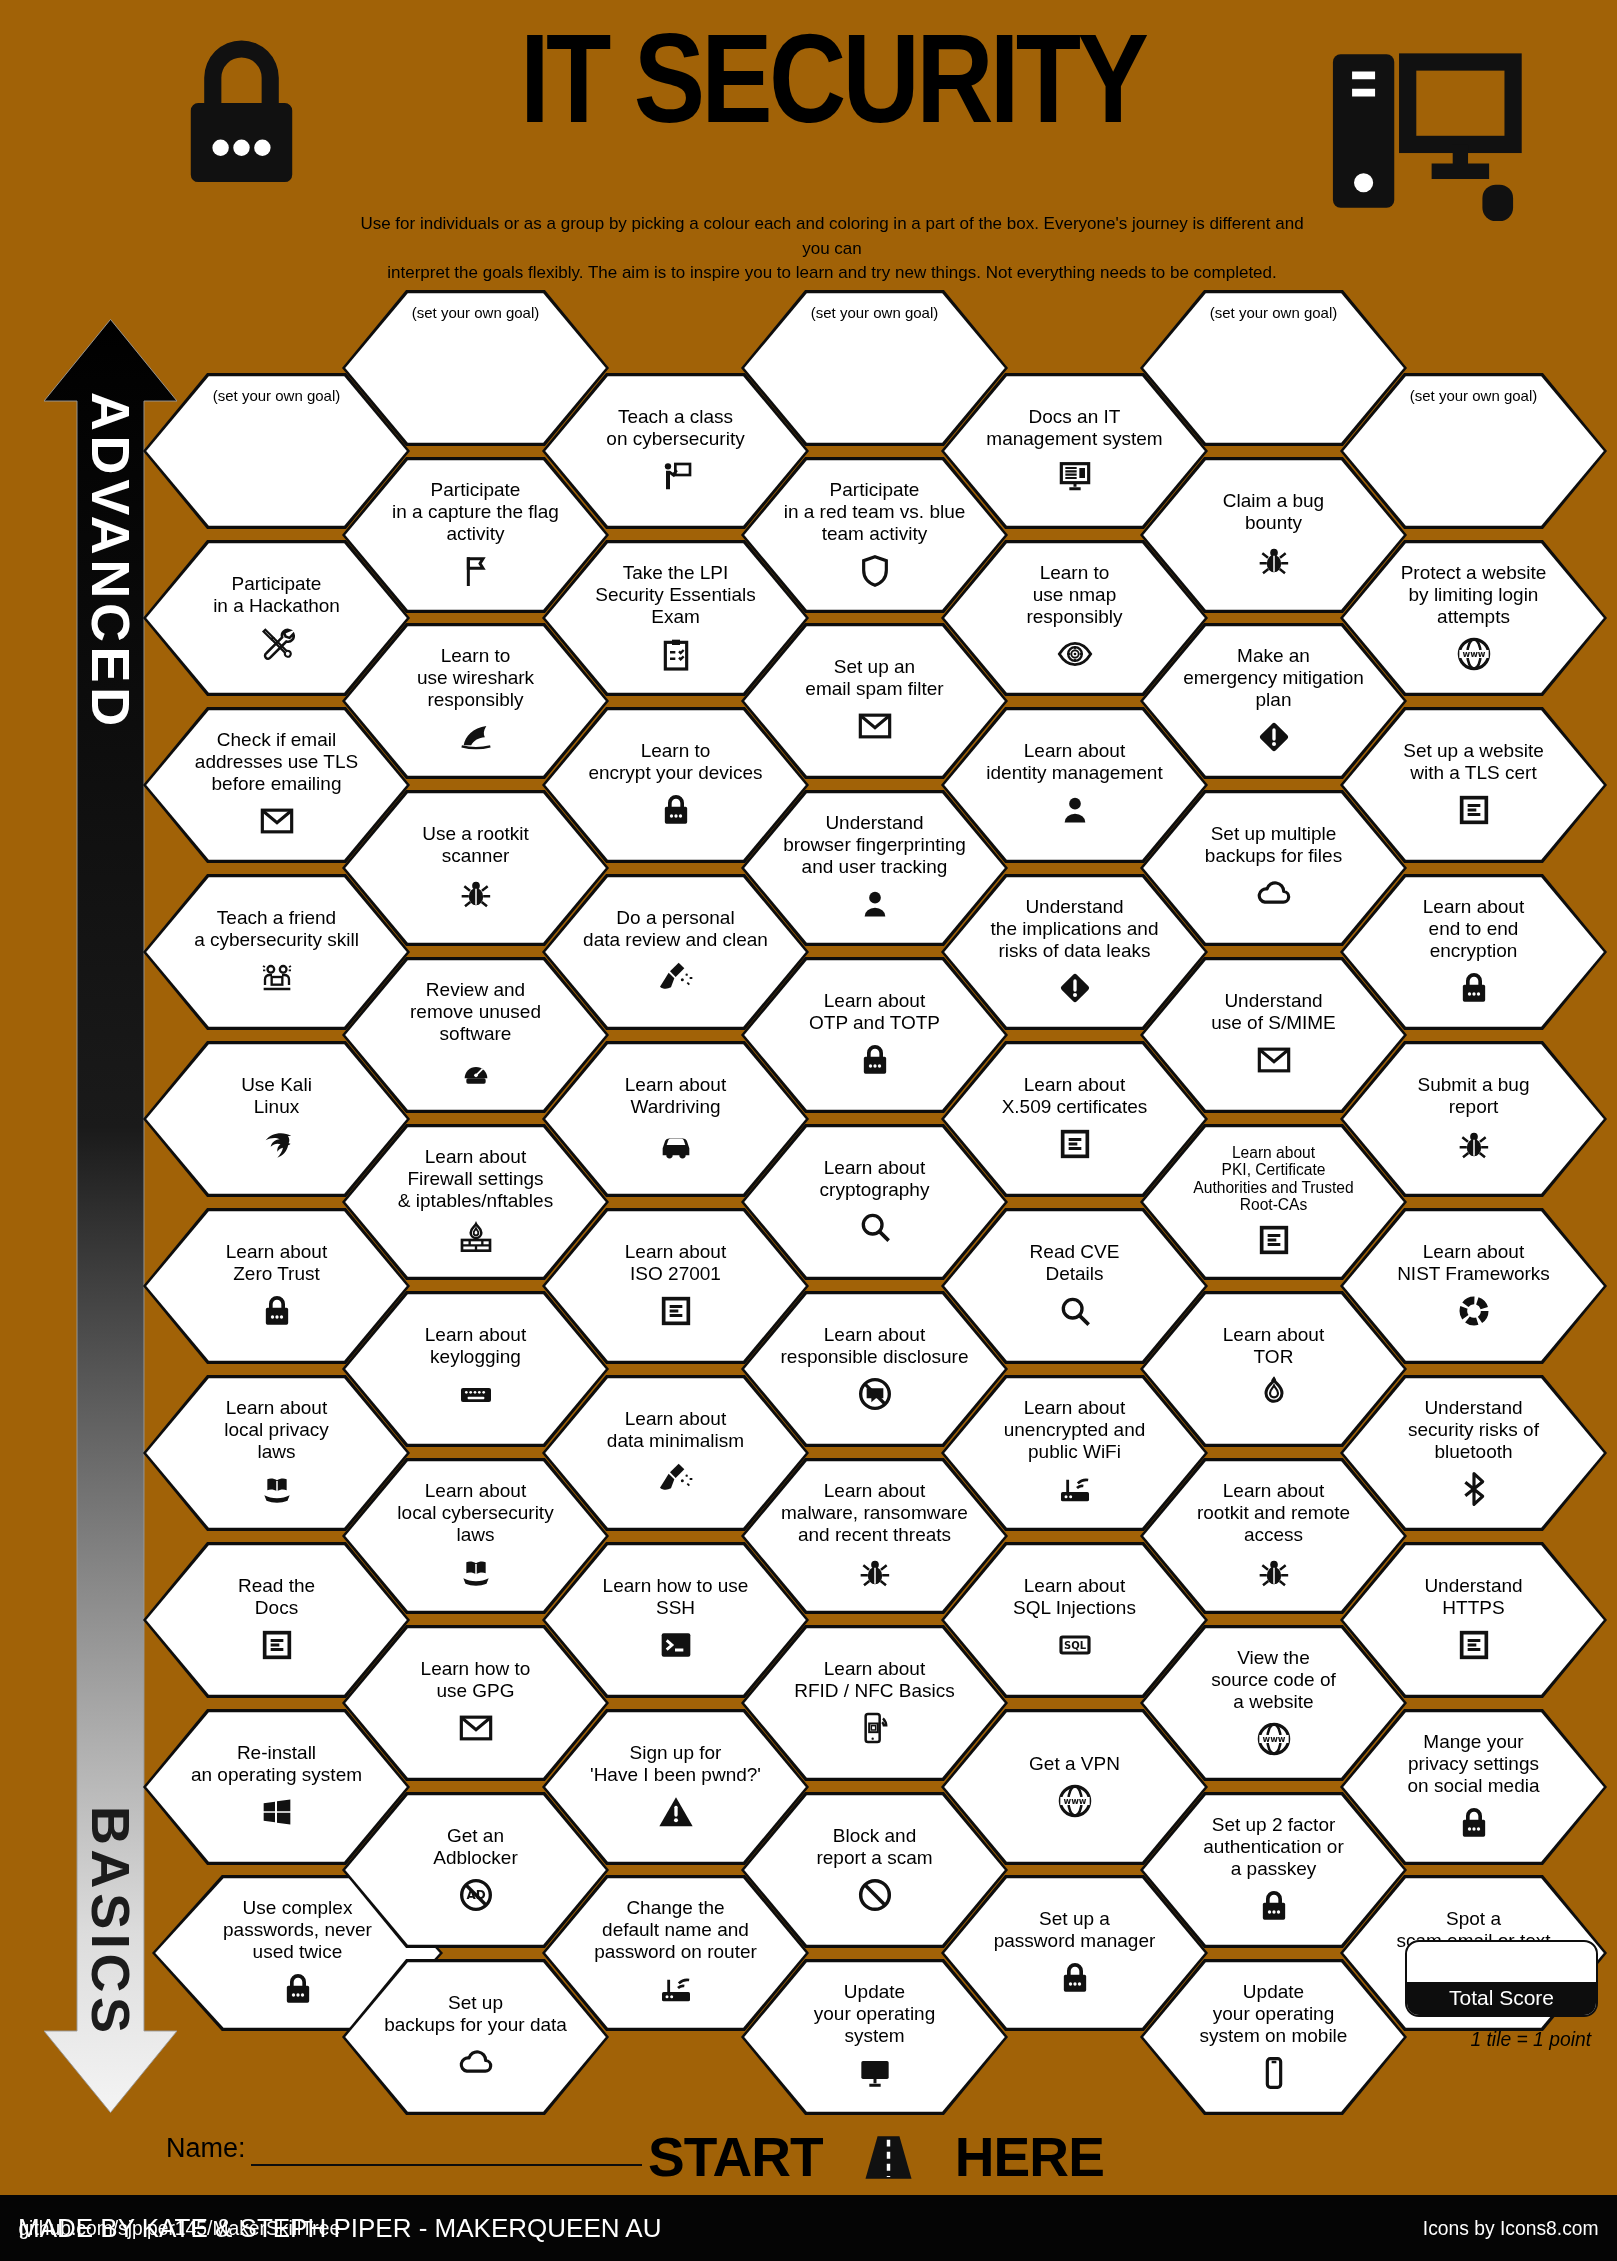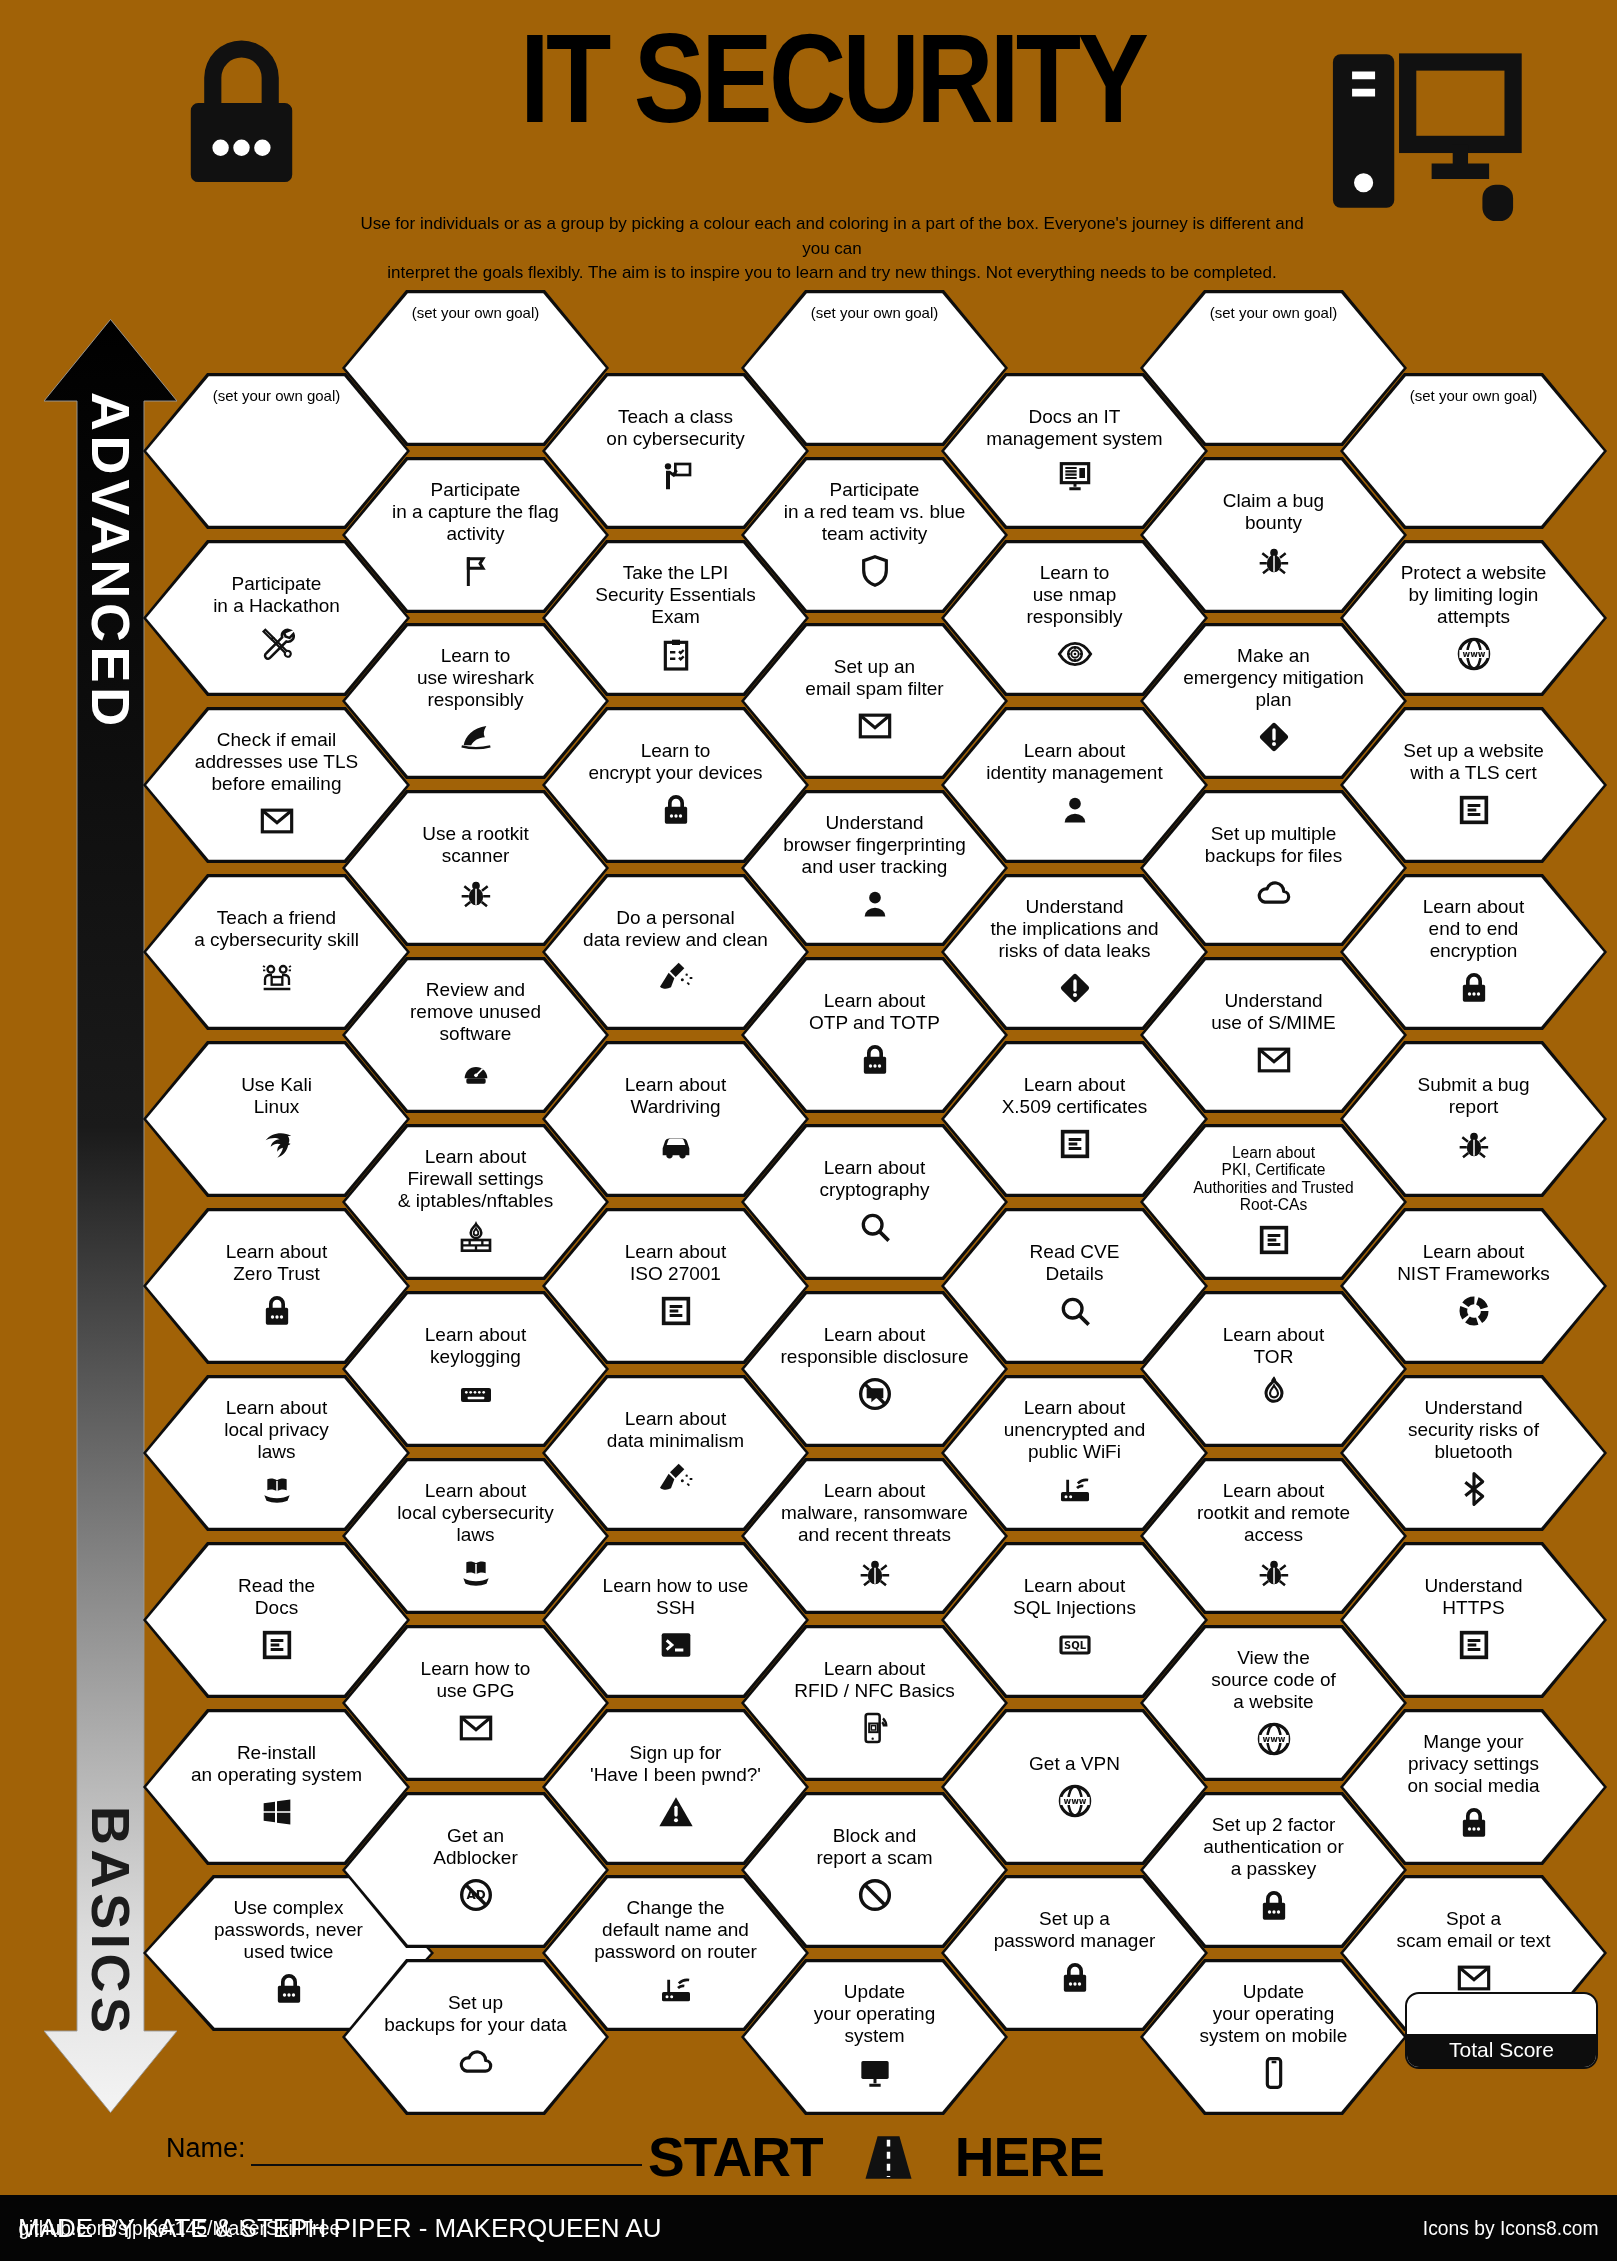--- a/index.html
+++ b/index.html
@@ -36,21 +36,21 @@
   .hex-icon svg{width:100%;height:100%;display:block;}
   
   #start-here{position:absolute;left:630px;top:2120px;width:492px;height:74px;
     display:flex;align-items:center;justify-content:center;gap:17.5px;}
   #start-here .word{font-size:55px;font-weight:700;letter-spacing:-0.9px;}
   #start-road{width:97px;height:69px;}
   #start-road svg{width:100%;height:100%;}
   #name-row{position:absolute;left:166px;top:2133px;font-size:27px;text-align:center;}
   #name-line{position:absolute;left:251px;top:2164px;width:391px;border-bottom:2.8px solid #0d0d0d;height:0;}
   #points-note{position:absolute;left:1379px;top:2029px;width:212px;text-align:right;font-size:19.3px;font-style:italic;}
-  #score-box{position:absolute;left:1405px;top:1992px;width:189px;height:73px;border:2.8px solid #0d0d0d;
+  #score-box{position:absolute;left:1405px;top:1940px;width:189px;height:73px;border:2.8px solid #0d0d0d;
     border-radius:14px;overflow:hidden;background:#fff;display:flex;flex-direction:column;justify-content:flex-end;}
   #score-pill{background:#0d0d0d;color:#fff;font-size:21px;text-align:center;padding:3.7px 0 5.5px;}
   #license-row{position:absolute;left:1287px;top:2133px;width:330px;height:74px;display:flex;align-items:center;gap:8.3px;}
   #license-logo{width:110px;height:110px;margin-top:41px;flex:none;}
   #license-logo svg{width:100%;height:100%;}
   #license-text{font-size:26px;white-space:nowrap;}
   
   #footer-bar{position:absolute;left:0;top:2195px;width:1617px;height:67px;background:#050505;
     display:flex;align-items:center;color:#fff;}
   #footer-left{position:absolute;left:18.4px;font-size:19.3px;color:#fff;}
@@ -198,21 +198,21 @@
         <div class="hex-in">
           <div class="hex-label">Re-install
 an operating system</div>
           <div class="hex-icon">
             <svg xmlns="http://www.w3.org/2000/svg" viewBox="0 0 24 24">
               <path d="M4 6.7 10.8 5.8V11.5H4zM12 5.6 20 4.5v7H12zM4 12.5h6.8v5.7L4 17.3zM12 12.5h8v7l-8-1.1z" fill="#111"></path>
             </svg>
           </div>
         </div>
       </div>
-      <div class="hex" style="left: 143px; top: 1875px; padding-left: 24px;">
+      <div class="hex" style="left: 152px; top: 1875px; padding-left: 24px;">
         <div class="hex-in">
           <div class="hex-label">Use complex
 passwords, never
 used twice</div>
           <div class="hex-icon">
             <svg xmlns="http://www.w3.org/2000/svg" viewBox="0 0 24 24">
               <path d="M7.2 10V7.8a4.8 4.8 0 0 1 9.6 0V10h.9a1 1 0 0 1 1 1v8.2a1 1 0 0 1-1 1H6.3a1 1 0 0 1-1-1V11a1 1 0 0 1 1-1zM9.4 10h5.2V7.8a2.6 2.6 0 0 0-5.2 0z" fill="#111"></path>
               <circle cx="9.3" cy="15.6" r="1" fill="#fff"></circle>
               <circle cx="12" cy="15.6" r="1" fill="#fff"></circle>
               <circle cx="14.7" cy="15.6" r="1" fill="#fff"></circle>

